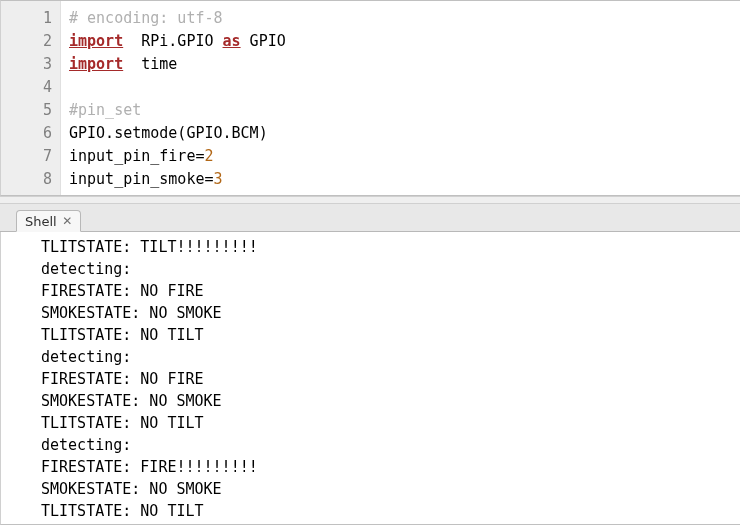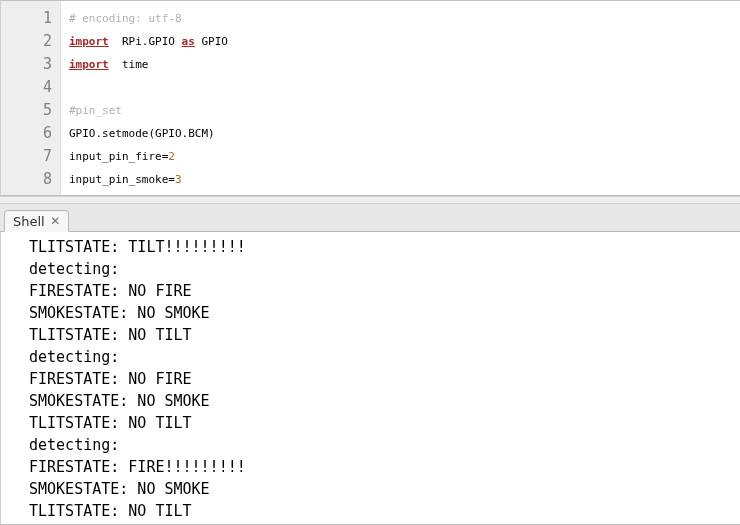--- a/index.html
+++ b/index.html
@@ -38,41 +38,41 @@
     width: 60px;
     user-select: none;
     border-right: 1px solid #e0e0e0;
     line-height: 23px;
     font-size: 15px;
   }
   .gutter div { }
   .code-area {
     padding: 6px 0 6px 8px;
     line-height: 23px;
-    font-size: 11px;
+    font-size: 15px;
     white-space: pre;
     color: #000000;
   }
   .tok-comment { color: #b0b0b0; }
   .tok-keyword { color: #a52a2a; font-weight: bold; text-decoration: underline; }
   .tok-number  { color: #b26818; }
   
   .pane-gap {
     height: 8px;
     background: #efefef;
     border-top: 1px solid #d0d0d0;
     border-bottom: 1px solid #d0d0d0;
   }
   
   .tabbar {
     background: #e8e8e8;
     height: 28px;
     display: flex;
     align-items: flex-end;
-    padding-left: 4px;
+    padding-left: 16px;
     border-bottom: 1px solid #b8b8b8;
   }
   .tab {
     background: #f7f7f7;
     border: 1px solid #b8b8b8;
     border-bottom: 1px solid #f7f7f7;
     border-top-left-radius: 4px;
     border-top-right-radius: 4px;
     padding: 2px 6px 2px 8px;
     font-family: "DejaVu Sans", "Liberation Sans", sans-serif;
@@ -91,21 +91,21 @@
     display: inline-flex;
     align-items: center;
     justify-content: center;
     color: #707070;
     font-size: 12px;
     line-height: 1;
   }
   
   .shell-output {
     flex: 1;
-    padding: 4px 0 4px 28px;
+    padding: 4px 0 4px 40px;
     line-height: 22px;
     font-size: 15px;
     white-space: pre;
     font-family: "DejaVu Sans Mono", "Consolas", monospace;
     color: #000000;
     border-left: 1px solid #d0d0d0;
     border-bottom: 1px solid #c0c0c0;
     background: #ffffff;
     overflow: hidden;
   }

